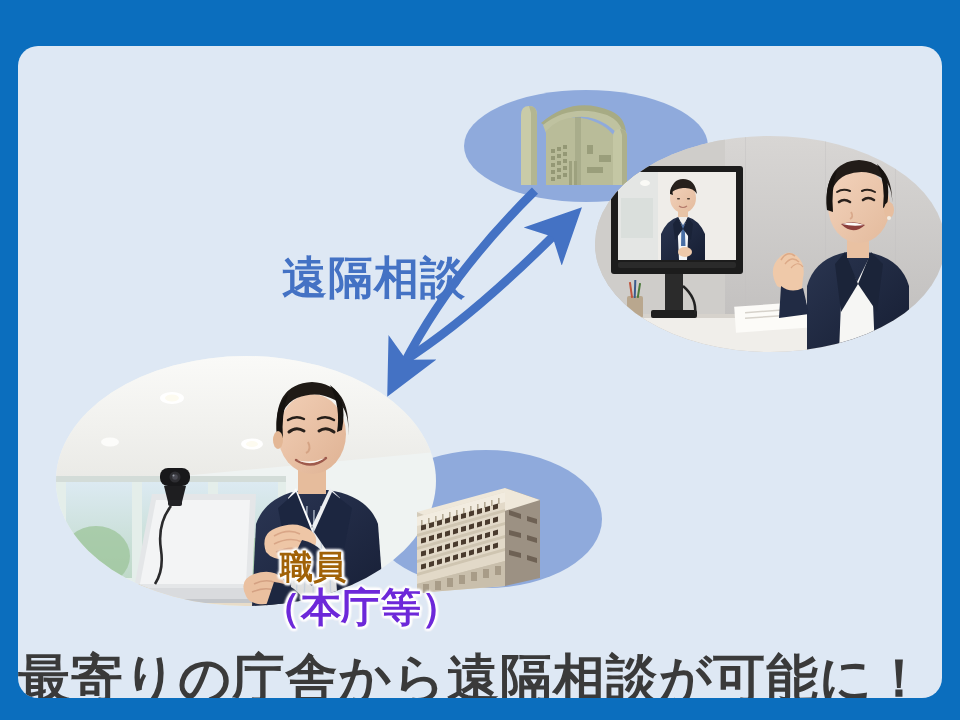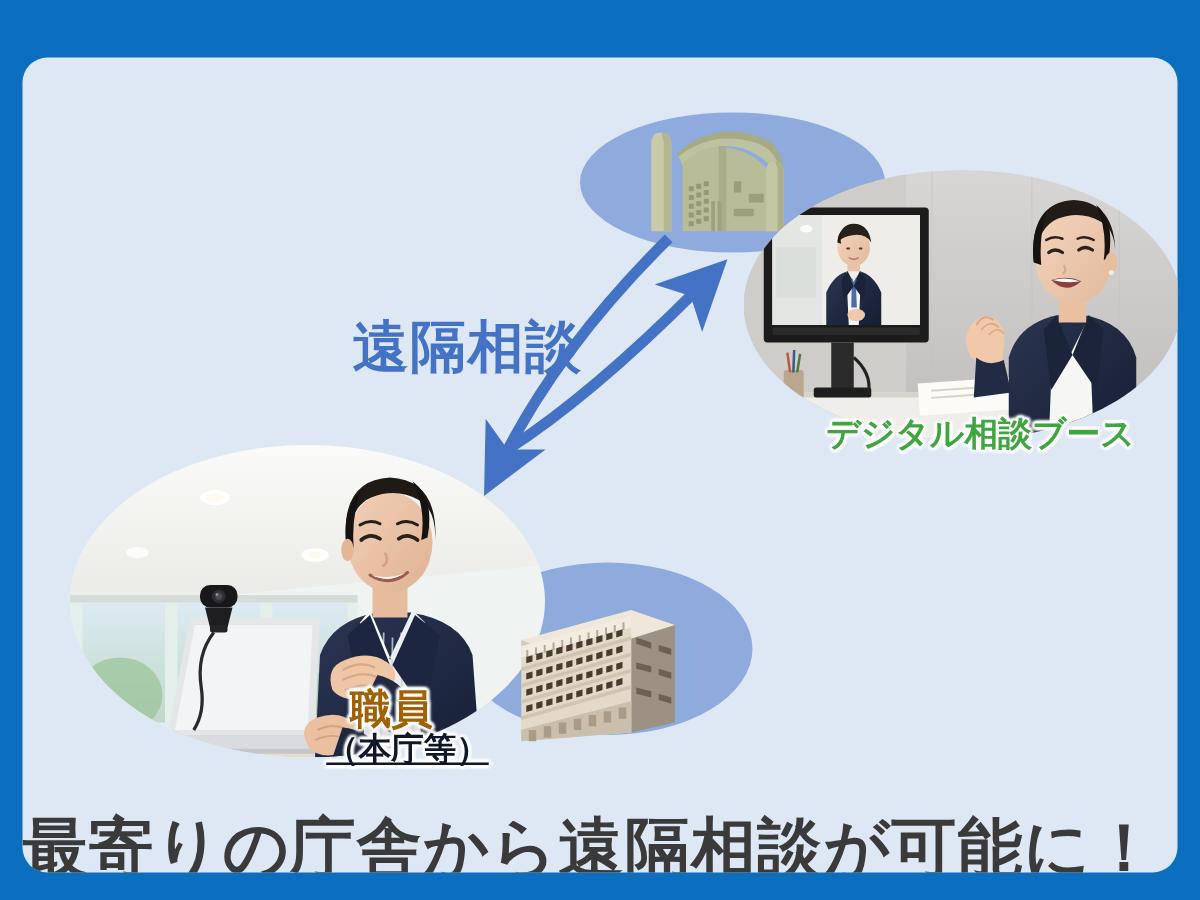--- a/index.html
+++ b/index.html
@@ -67,21 +67,21 @@
       2px 0 2px #fff, -2px 0 2px #fff, 0 2px 2px #fff, 0 -2px 2px #fff,
       1.5px 1.5px 2px #fff, -1.5px -1.5px 2px #fff,
       1.5px -1.5px 2px #fff, -1.5px 1.5px 2px #fff;
   }
 
   #label-kenmin   { left:648px; top:253px; font-size:33px; color:#1A1A1A; }
   #label-booth    { left:643px; top:287px; font-size:27px; color:#3FA63F; }
   #label-wesuta   { left:673px; top:320px; font-size:27px; color:#C1900C; }
 
   #label-shokuin  { left:262px; top:504px; font-size:33px; color:#a16207; }
-  #label-honcho   { left:243px; top:540px; font-size:26px; color:#0f172a;text-decoration:underline; }
+  #label-honcho   { left:243px; top:540px; font-size:40px; color:#6d28d9; }
 
   #title-bottom {
     position:absolute; left:0; right:0; top:598px;
     text-align:center;
     font-size:52px; font-weight:bold; color:#3A3A3A;
     letter-spacing:1px; white-space:nowrap;
   }
 </style>
 </head>
 <body>
@@ -510,21 +510,20 @@
       </defs>
 
       <path d="M381 328 Q452 283 541 194" stroke="#4472C4" stroke-width="9" fill="none" stroke-linecap="butt" marker-end="url(#ah-up)"></path>
 
       <path d="M519 150 Q430 238 383 330" stroke="#4472C4" stroke-width="9" fill="none" stroke-linecap="butt" marker-end="url(#ah-down)"></path>
     </svg>
 
     <div class="lbl" id="label-enkaku">遠隔相談</div>
 
 
-    <div class="lbl outlined" id="label-booth">デジタル相談ブース</div>
 
 
     <div class="lbl outlined" id="label-shokuin">職員</div>
 
     <div class="lbl outlined" id="label-honcho">（本庁等）</div>
 
     <div id="title-bottom">最寄りの庁舎から遠隔相談が可能に！！</div>
 
   </div>
 </div>

